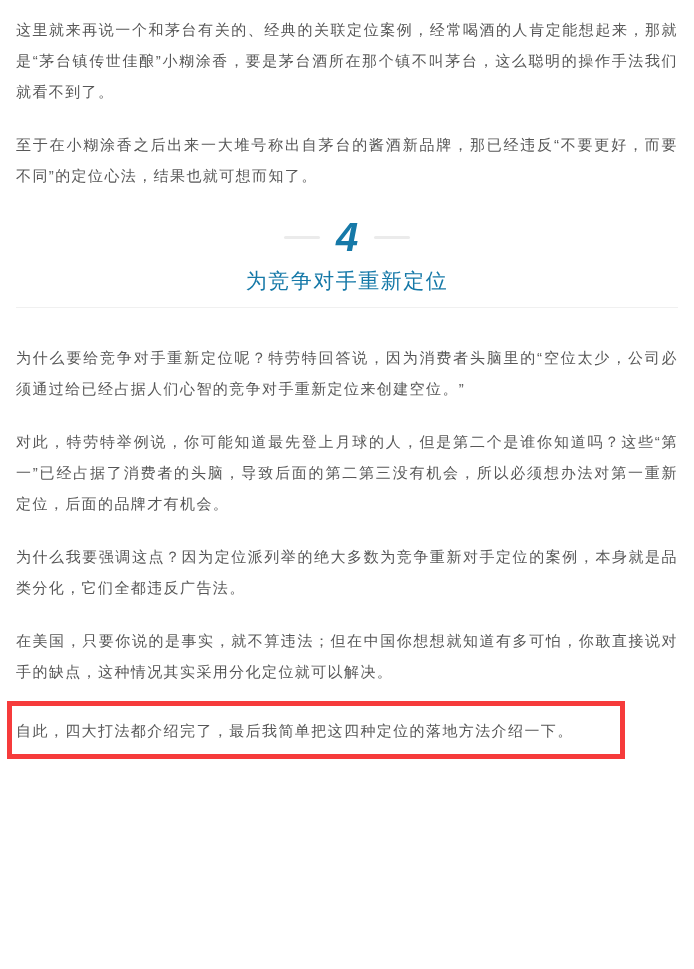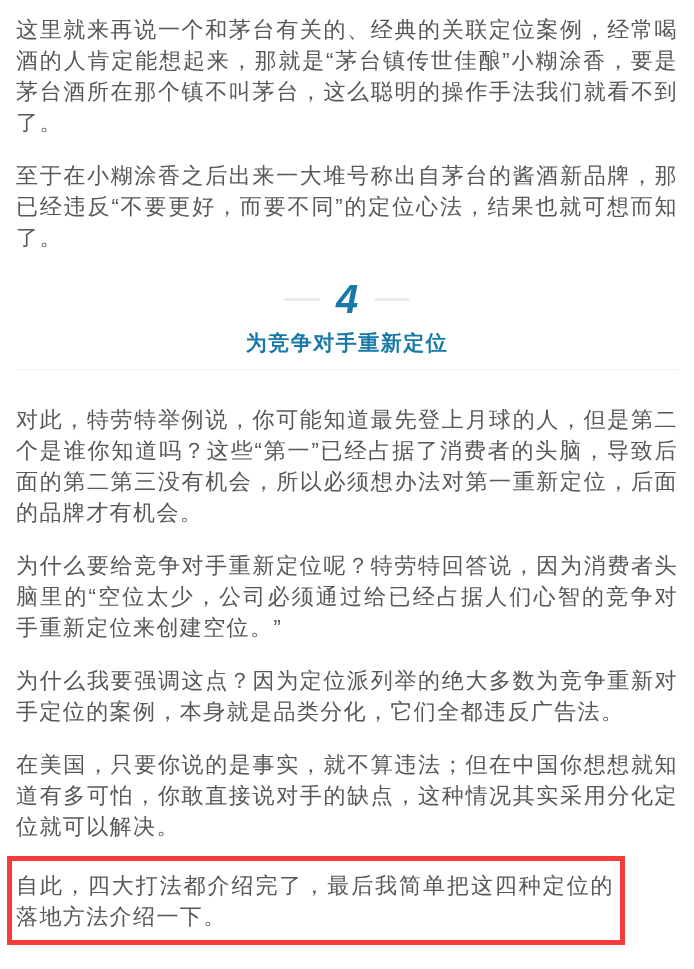--- a/index.html
+++ b/index.html
@@ -9,21 +9,21 @@
     height: 969px;
     overflow: hidden;
     font-family: "Liberation Sans", "DejaVu Sans", sans-serif;
     position: relative;
   }
   .article {
     padding: 14px 16px 0 16px;
     width: 694px;
   }
   .para {
-    font-size: 22px;
+    font-size: 15px;
     line-height: 31px;
     letter-spacing: 1.4px;
     color: #575757;
     text-align: justify;
     margin-bottom: 22px;
   }
   
   .section-header {
     margin-top: 22px;
     margin-bottom: 34px;
@@ -46,21 +46,21 @@
     font-size: 40px;
     font-weight: bold;
     font-style: italic;
     color: #1679a8;
     margin: 0 16px;
     line-height: 48px;
   }
   .section-title {
     margin-top: 6px;
     font-size: 21px;
-    font-weight: bold;
+    font-weight: normal;
     letter-spacing: 1.5px;
     color: #1679a8;
   }
   .section-rule {
     margin-top: 12px;
     height: 1px;
     background: #f0f0f0;
     width: 100%;
   }
   
@@ -87,23 +87,23 @@
   <div class="section-header">
     <div class="divider-row">
       <span class="dash"></span>
       <span class="section-number">4</span>
       <span class="dash"></span>
     </div>
     <h2 class="section-title">为竞争对手重新定位</h2>
     <div class="section-rule"></div>
   </div>
 
+  <p class="para">为什么要给竞争对手重新定位呢？特劳特回答说，因为消费者头脑里的“空位太少，公司必须通过给已经占据人们心智的竞争对手重新定位来创建空位。”</p>
+
   <p class="para">对此，特劳特举例说，你可能知道最先登上月球的人，但是第二个是谁你知道吗？这些“第一”已经占据了消费者的头脑，导致后面的第二第三没有机会，所以必须想办法对第一重新定位，后面的品牌才有机会。</p>
-
-  <p class="para">为什么要给竞争对手重新定位呢？特劳特回答说，因为消费者头脑里的“空位太少，公司必须通过给已经占据人们心智的竞争对手重新定位来创建空位。”</p>
 
 
 
   <p class="para">为什么我要强调这点？因为定位派列举的绝大多数为竞争重新对手定位的案例，本身就是品类分化，它们全都违反广告法。</p>
 
   <p class="para">在美国，只要你说的是事实，就不算违法；但在中国你想想就知道有多可怕，你敢直接说对手的缺点，这种情况其实采用分化定位就可以解决。</p>
 
   <div class="highlight-box">
     <p class="para">自此，四大打法都介绍完了，最后我简单把这四种定位的落地方法介绍一下。</p>
   </div>

